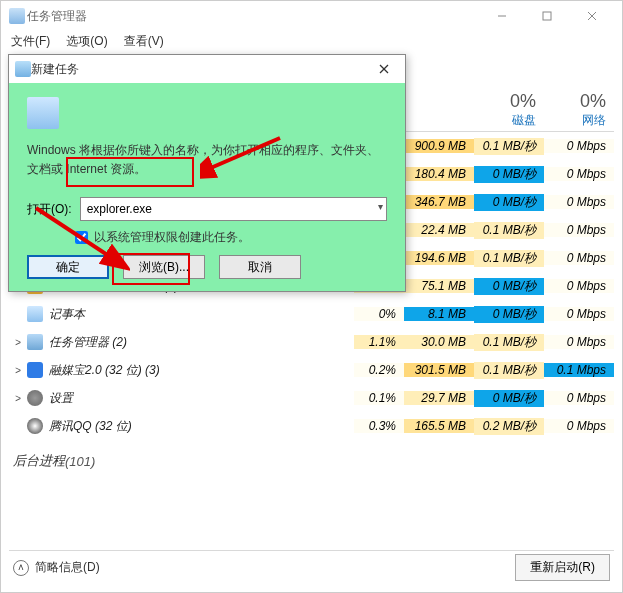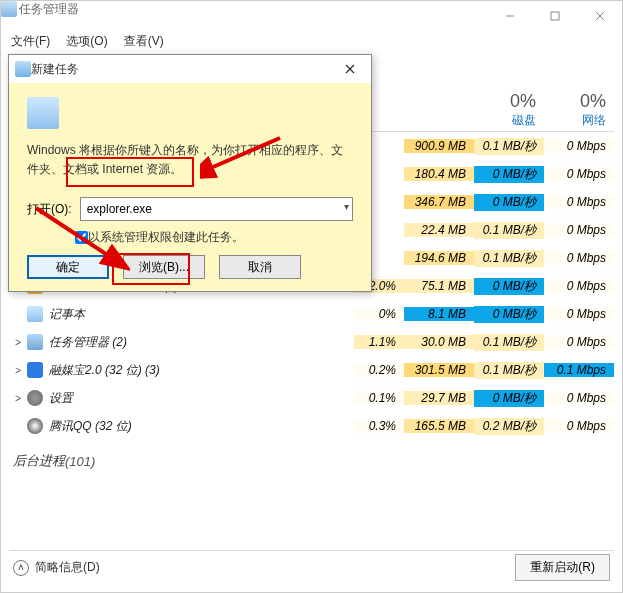--- a/index.html
+++ b/index.html
@@ -1,20 +1,20 @@
 <!DOCTYPE html>
 <html><head>
 <meta charset="utf-8">
 <style>
   * { box-sizing: border-box; margin: 0; padding: 0; font-family: "Microsoft YaHei", "Segoe UI", sans-serif; }
   body { width: 623px; height: 593px; background: #fff; font-size: 12px; color: #000; position: relative; overflow: hidden; }
 
   
   .tm-window { position: absolute; top: 0; left: 0; width: 623px; height: 593px; border: 1px solid #ccc; background: #fff; }
-  .tm-titlebar { height: 30px; display: flex; padding: 0 0; }
+  .tm-titlebar { height: 30px; display: flex; align-items: center; padding: 0 8px; }
   .tm-title { flex: 1; font-size: 12px; color: #666; padding-left: 2px; }
   .tm-winbtns { display: flex; }
   .tm-winbtn { width: 45px; height: 29px; display: flex; align-items: center; justify-content: center; color: #888; }
   .tm-winbtn svg { width: 10px; height: 10px; }
 
   .tm-menubar { height: 20px; display: flex; align-items: center; gap: 16px; padding: 0 10px; font-size: 12px; color: #333; }
 
   .tm-header { position: absolute; top: 73px; left: 8px; right: 8px; height: 58px; border-bottom: 1px solid #d9d9d9; display: flex; }
   .hdr-name { flex: 1; }
   .hdr-col { width: 70px; text-align: right; padding: 4px 8px 2px 0; display:flex; flex-direction:column; justify-content:flex-end; align-items:flex-end;}
@@ -35,34 +35,34 @@
 
   .section-head { height: 30px; display:flex; align-items:center; padding-left:4px; font-size:13px; color:#333; margin-top:6px;}
   .section-head .count { color:#555; }
 
   .tm-footer { position: absolute; left: 8px; right: 8px; bottom: 8px; height: 34px; border-top: 1px solid #d9d9d9; display: flex; align-items: center; justify-content: space-between; padding: 0 4px; }
   .brief { display:flex; align-items:center; gap:6px; color:#333; font-size:12px;}
   .brief-icon { width:16px; height:16px; border:1px solid #777; border-radius:50%; display:flex; align-items:center; justify-content:center; font-size:10px;}
   .restart-btn { padding: 4px 14px; border:1px solid #aaa; background:#f5f5f5; font-size:12px; }
 
   
-  .dialog { position: absolute; top: 54px; left: 8px; width: 364px; height: 238px; background: #fef9c3; border: 1px solid #888; box-shadow: 2px 2px 8px rgba(0,0,0,.25); z-index: 10; }
+  .dialog { position: absolute; top: 54px; left: 8px; width: 398px; height: 238px; background: #86efac; border: 1px solid #888; box-shadow: 2px 2px 8px rgba(0,0,0,.25); z-index: 10; }
   .dlg-titlebar { height: 28px; background: #fff; display:flex; align-items:center; padding:0 6px; border-bottom:0px solid #ddd;}
   .dlg-title { flex:1; font-size:12px; color:#333; }
   .dlg-close { width:30px; height:24px; display:flex; align-items:center; justify-content:center; color:#333;}
   .dlg-body { padding: 14px 18px 10px 18px; }
   .dlg-msg { display:flex; gap:12px; margin-bottom:18px;flex-direction:column;}
   .dlg-msg .runicon { width:32px; height:32px; flex:0 0 32px;}
   .dlg-msg .text { font-size:12px; line-height:1.6; color:#333; }
   .dlg-open { display:flex; align-items:center; gap:8px; margin-bottom:8px;}
   .dlg-open label { font-size:12px; }
   .dlg-combo { flex:1; position:relative; }
   .dlg-combo input { width:100%; height:24px; border:1px solid #888; padding:0 22px 0 6px; font-size:12px; }
   .dlg-combo .chev { position:absolute; right:4px; top:4px; color:#555; font-size:10px; pointer-events:none;}
-  .dlg-chk { display:flex; align-items:center; margin-left:48px; font-size:12px; color:#333;}
+  .dlg-chk { display:flex; align-items:center; gap:6px; margin-left:48px; font-size:12px; color:#333;}
   .dlg-chk input { width:13px; height:13px;}
   .dlg-buttons { position:absolute; bottom:12px; left:0; right:0; display:flex; gap:14px; padding:0 18px;}
   .dlg-btn { width:82px; height:24px; border:1px solid #888; background:#e9e9e9; font-size:12px;}
   .dlg-btn.primary { border:2px solid #0a63b5; background:#e5f1fb;}
 
   
   .redbox { position:absolute; border:2px solid #e10000; z-index:20; pointer-events:none;}
   .arrow-svg { position:absolute; z-index:21; pointer-events:none;}
 
   

